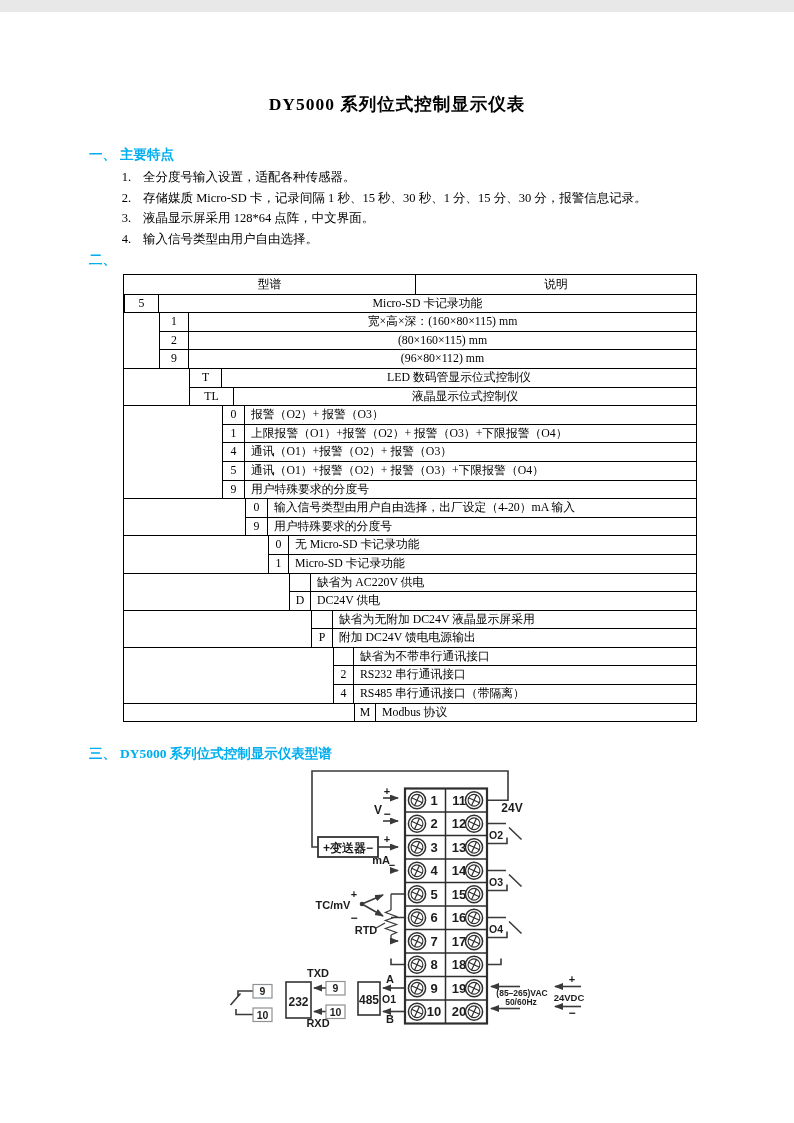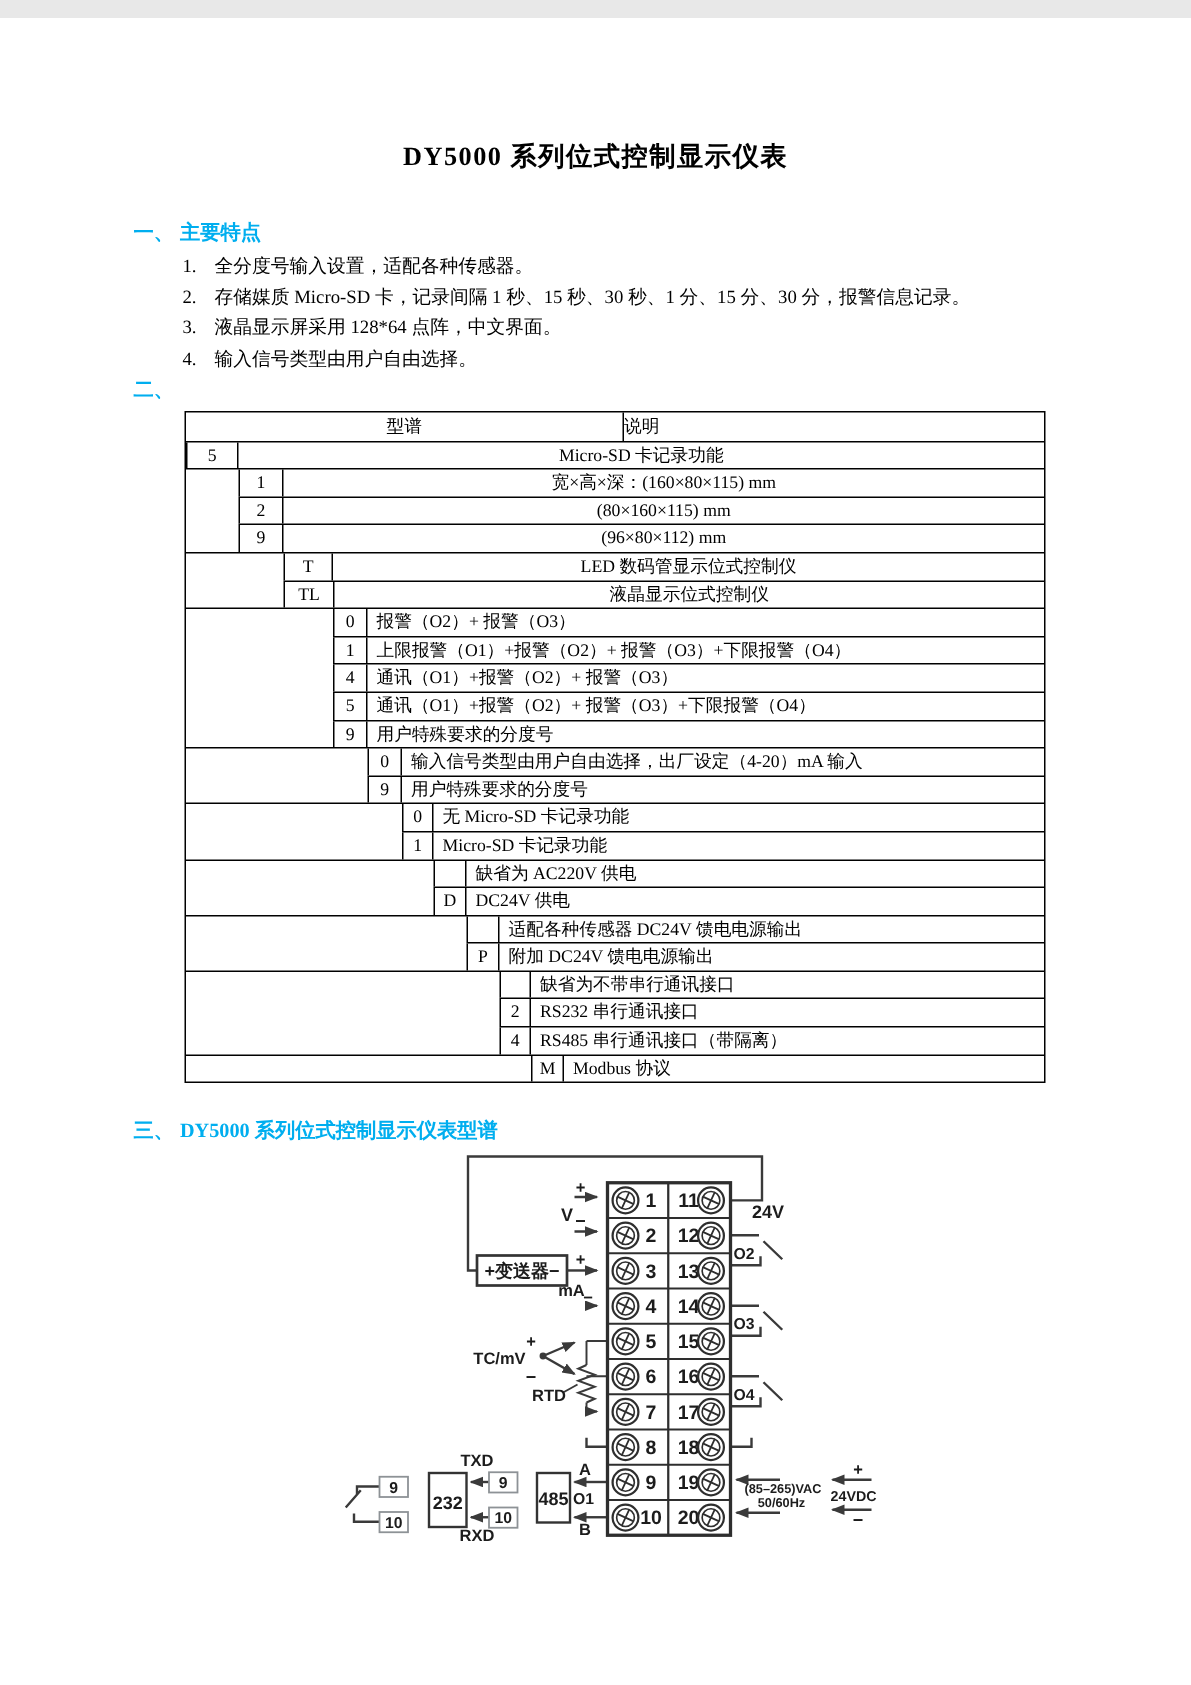--- a/index.html
+++ b/index.html
@@ -13,21 +13,21 @@
   #sec2{top:239px;left:89px;}
   #sec3{top:733px;left:89px;}
   .features{position:absolute;left:117px;top:155px;font-size:12.5px;}
   .feat{display:flex;height:20.6px;line-height:20.6px;white-space:nowrap;}
   .feat .n{width:14px;text-align:right;margin-right:12px;flex:none;}
   
   .tbl{position:absolute;left:123px;top:262px;width:574px;box-sizing:border-box;
        border:1.6px solid #000;font-size:11.8px;background:#fff;}
   .thead{display:flex;height:18.6px;line-height:18.6px;border-bottom:1.6px solid #000;}
   .th1{width:292px;border-right:1px solid #000;text-align:center;box-sizing:border-box;}
-  .th2{flex:1;}
+  .th2{flex:1;text-align:center;}
   .grp{display:flex;border-top:1.6px solid #000;}
   .grp.g0{border-top:none;}
   .grp .sp{flex:none;}
   .grows{flex:1;}
   .grow{display:flex;height:17.6px;line-height:17.6px;white-space:nowrap;}
   .grow + .grow{border-top:1px solid #000;}
   .code{flex:none;border-left:1px solid #000;border-right:1px solid #000;
         text-align:center;box-sizing:border-box;}
   .desc{flex:1;padding-left:6px;overflow:hidden;}
   .desc.center{text-align:center;padding-left:0;}
@@ -110,21 +110,21 @@
           </div>
         </div>
         <div class="grp">
           <div class="sp" style="width: 65px;"></div>
           <div class="grows">
             <div class="grow">
               <div class="code" style="width: 33px;">T</div>
               <div class="desc center">LED 数码管显示位式控制仪</div>
             </div>
             <div class="grow">
-              <div class="code" style="width: 34px; text-align: center;">TL</div>
+              <div class="code" style="width: 45px; text-align: center;">TL</div>
               <div class="desc center">液晶显示位式控制仪</div>
             </div>
           </div>
         </div>
         <div class="grp">
           <div class="sp" style="width: 98px;"></div>
           <div class="grows">
             <div class="grow">
               <div class="code" style="width: 23px;">0</div>
               <div class="desc">报警（O2）+ 报警（O3）</div>
@@ -184,21 +184,21 @@
               <div class="code" style="width: 22px;">D</div>
               <div class="desc">DC24V 供电</div>
             </div>
           </div>
         </div>
         <div class="grp">
           <div class="sp" style="width: 187px;"></div>
           <div class="grows">
             <div class="grow">
               <div class="code" style="width: 22px;"></div>
-              <div class="desc">适配各种传感器 DC24V 馈电电源输出</div>
+              <div class="desc">缺省为无附加 DC24V 液晶显示屏采用</div>
             </div>
             <div class="grow">
               <div class="code" style="width: 22px;">P</div>
               <div class="desc">附加 DC24V 馈电电源输出</div>
             </div>
           </div>
         </div>
         <div class="grp">
           <div class="sp" style="width: 209px;"></div>
           <div class="grows">

